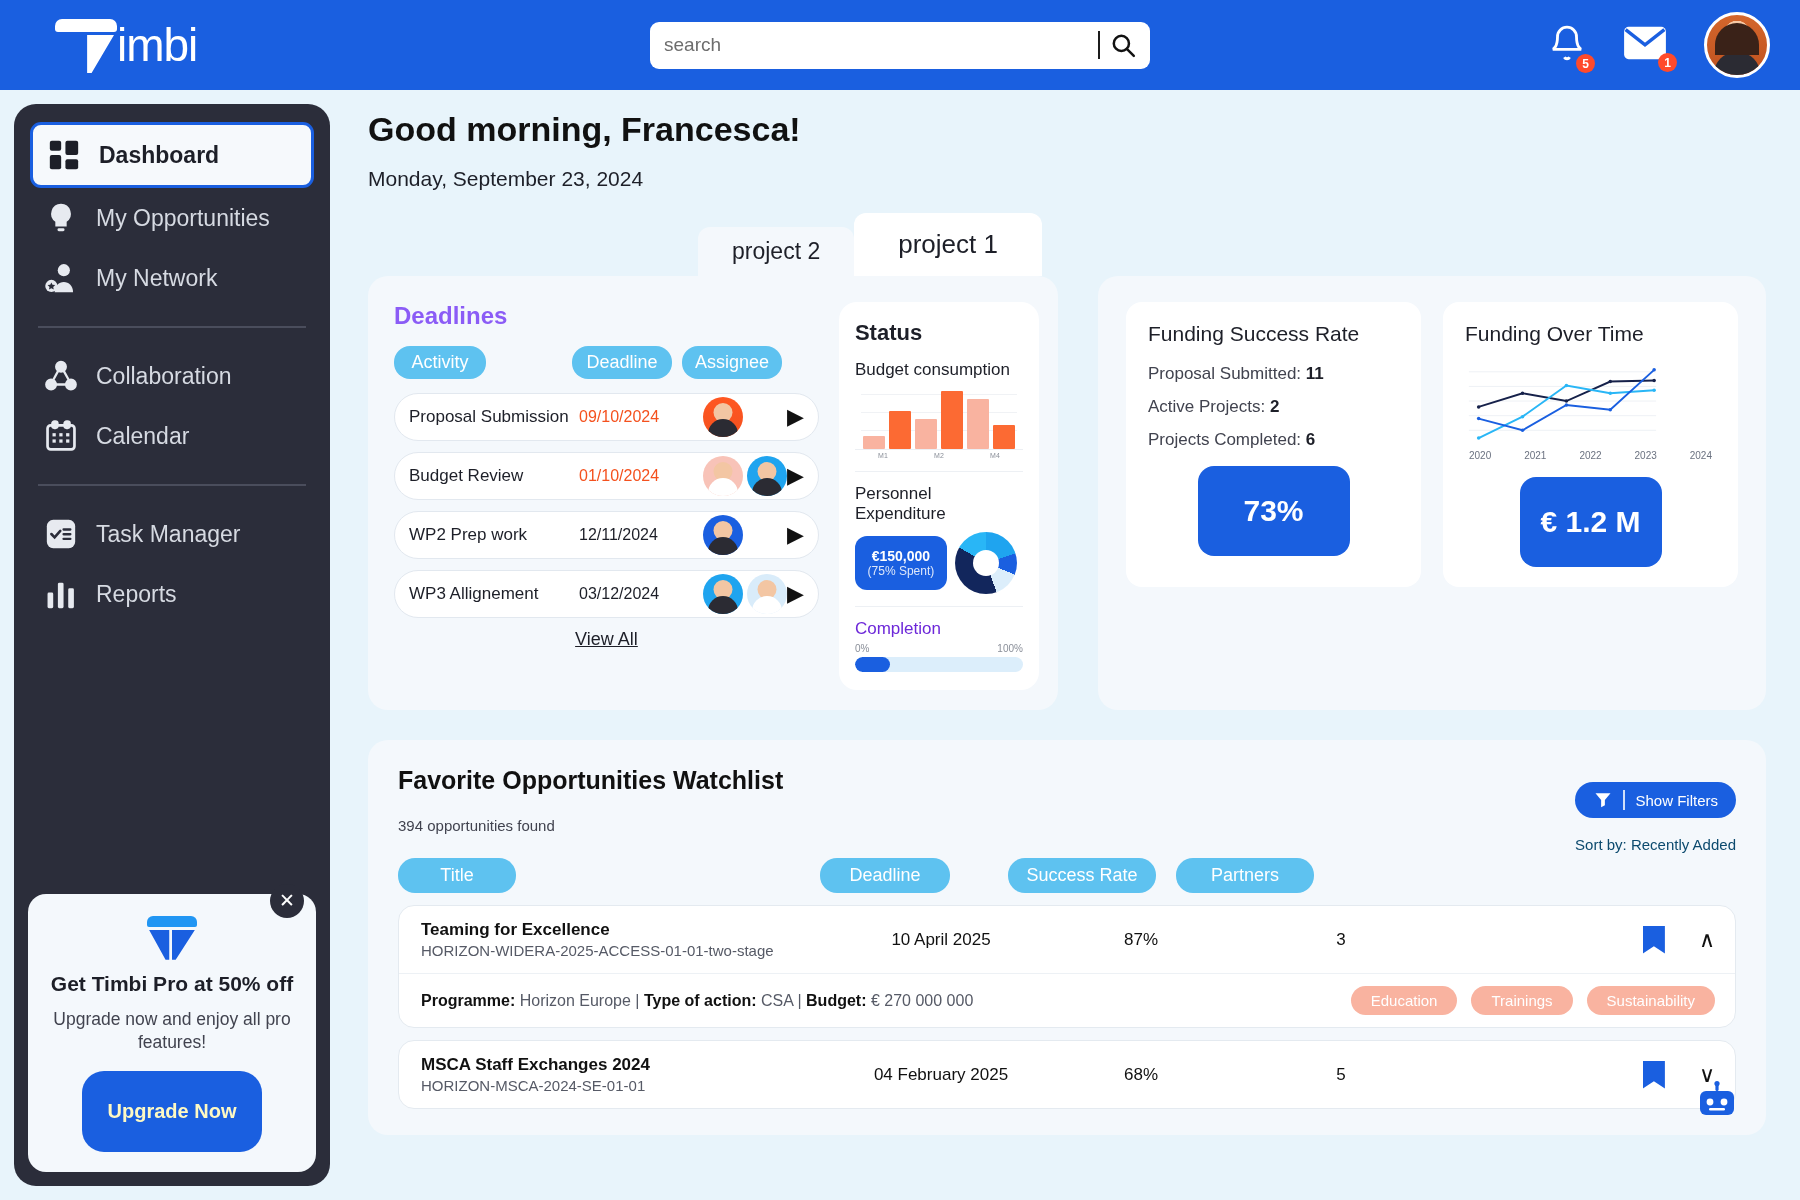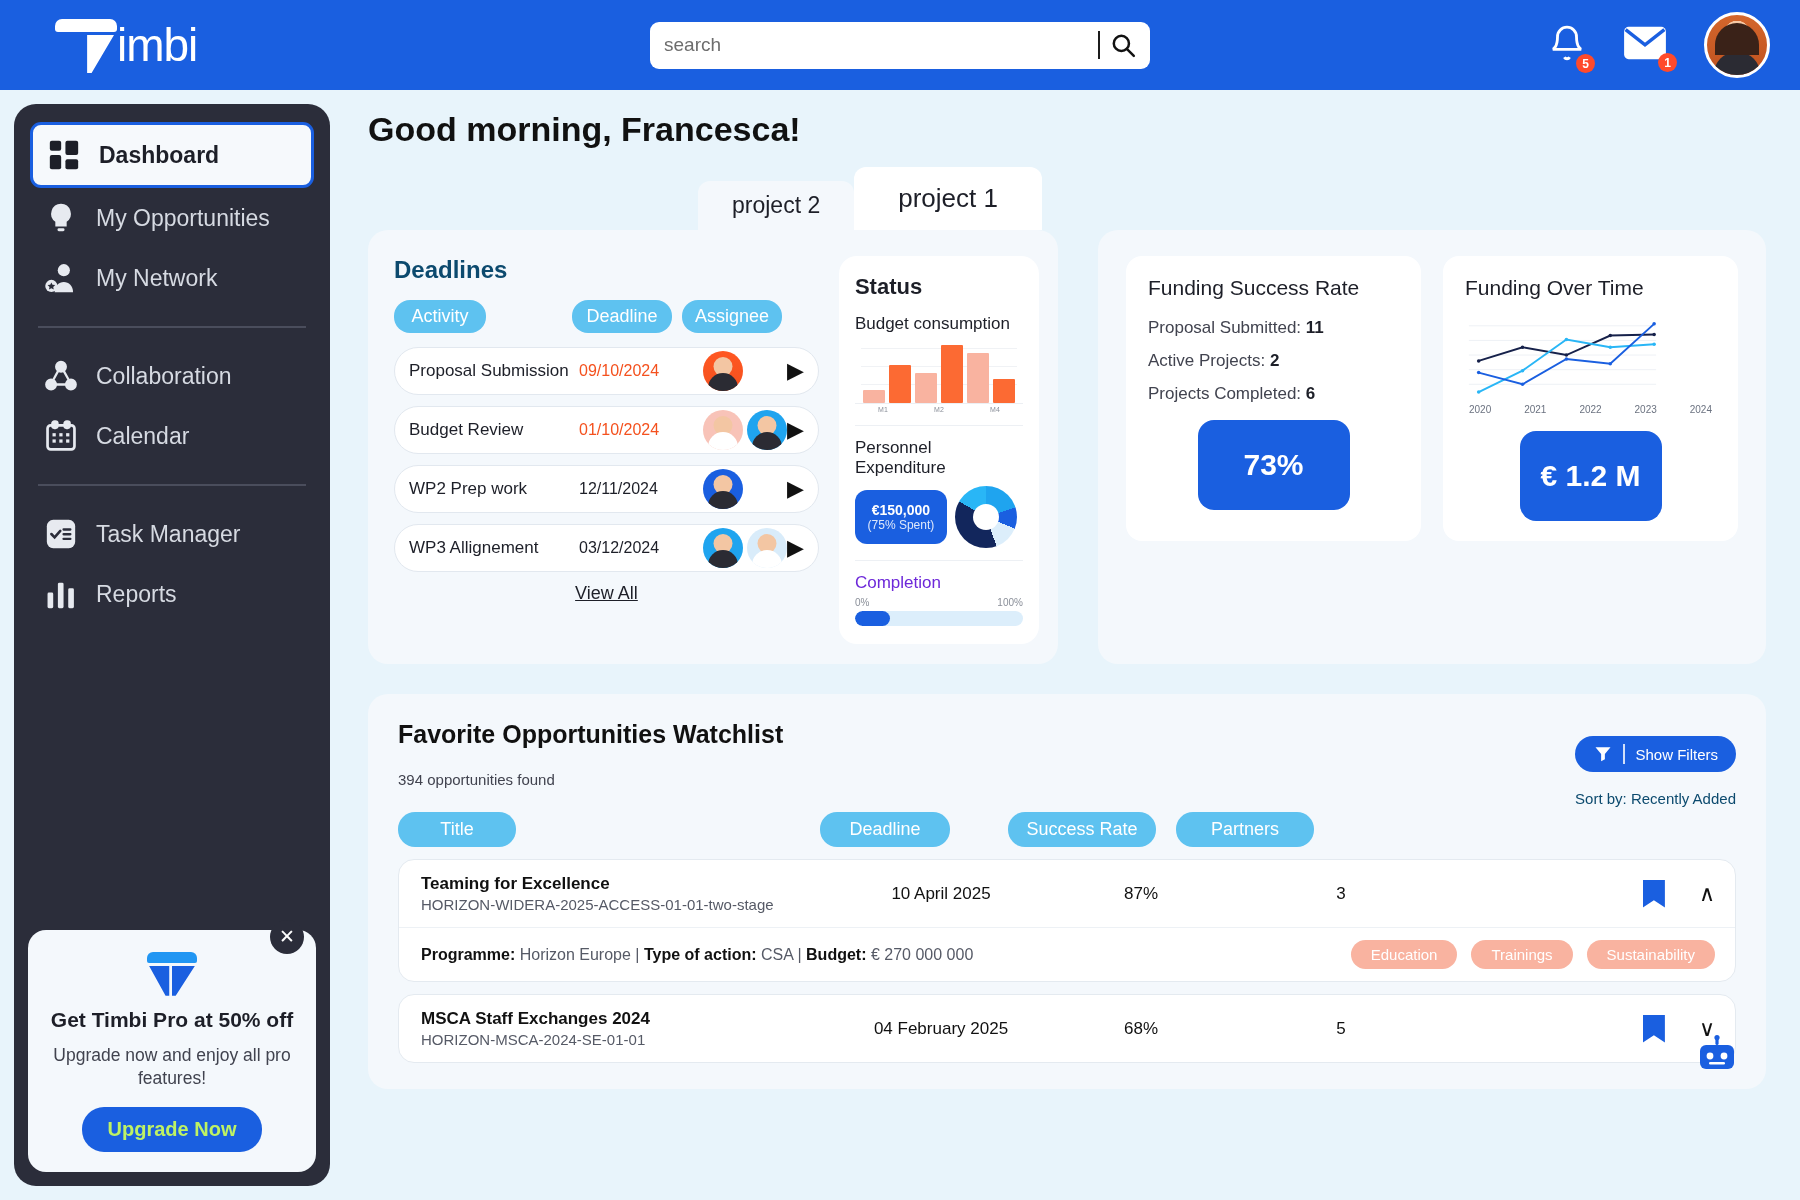--- a/index.html
+++ b/index.html
@@ -112,22 +112,22 @@
     background: #2196f3; border-radius: 6px 6px 2px 2px;
   }
   .promo-logo .ptri {
     position: absolute; top: 14px; left: 2px; width: 46px; height: 30px;
     background: #1a5fe0;
     clip-path: polygon(0 0, 100% 0, 58% 100%, 50% 100%, 50% 0, 44% 0, 44% 100%, 36% 100%);
   }
   .promo h4 { font-size: 21px; font-weight: bold; color: #1d1f28; margin-bottom: 12px; }
   .promo p { font-size: 17.5px; color: #41434f; line-height: 1.35; margin-bottom: 16px; }
   .promo-btn {
-    background: #1a5fe0; color: #bef264; border: none; border-radius: 22px;
-    padding: 11px 26px; font-size: 20px; font-weight: bold; cursor: pointer;
+    background: #1a5fe0; color: #fef9c3; border: none; border-radius: 22px;
+    padding: 29px 26px; font-size: 20px; font-weight: bold; cursor: pointer;
     font-family: "Liberation Sans", sans-serif;
   }
 
   
   .main { flex: 1; padding: 20px 34px 0 38px; overflow: hidden; }
   .greeting { font-size: 34px; font-weight: bold; color: #111; margin-bottom: 18px; }
   .datetext { font-size: 21px; color: #1d1f28; margin-bottom: 22px; }
 
   
   .tabs { display: flex; align-items: flex-end; margin-left: 330px; }
@@ -141,21 +141,21 @@
   }
 
   .row-top { display: flex; gap: 40px; align-items: stretch; }
 
   
   .deadlines-card {
     width: 690px; padding: 26px 26px 20px; display: flex; gap: 20px;
     border-radius: 20px; background: #f4f8fc;
   }
   .deadlines-left { flex: 1; }
-  .dl-title { font-size: 24px; font-weight: bold; color: #0c4a6e; margin-bottom: 16px; }
+  .dl-title { font-size: 24px; font-weight: bold; color: #8b5cf6; margin-bottom: 16px; }
   .dl-head { display: flex; margin-bottom: 14px; }
   .pill {
     background: #5ec2f0; color: #fff; border-radius: 16px;
     padding: 6px 0; font-size: 18px; text-align: center; cursor: pointer;
   }
   .pill.activity { width: 92px; }
   .pill.deadline { width: 100px; margin-left: 86px; }
   .pill.assignee { width: 100px; margin-left: 10px; }
   .dl-row {
     display: flex; align-items: center; background: #fff;
@@ -429,20 +429,21 @@
       </div>
       <h4>Get Timbi Pro at 50% off</h4>
       <p>Upgrade now and enjoy all pro features!</p>
       <button class="promo-btn">Upgrade Now</button>
     </div>
   </div>
 
   <div class="main">
 
     <div class="greeting">Good morning, Francesca!</div>
+    <div class="datetext">Monday, September 23, 2024</div>
 
     <div class="tabs">
       <div class="tab">project 2</div>
       <div class="tab active">project 1</div>
     </div>
 
     <div class="row-top">
 
       <div class="deadlines-card">
         <div class="deadlines-left">

